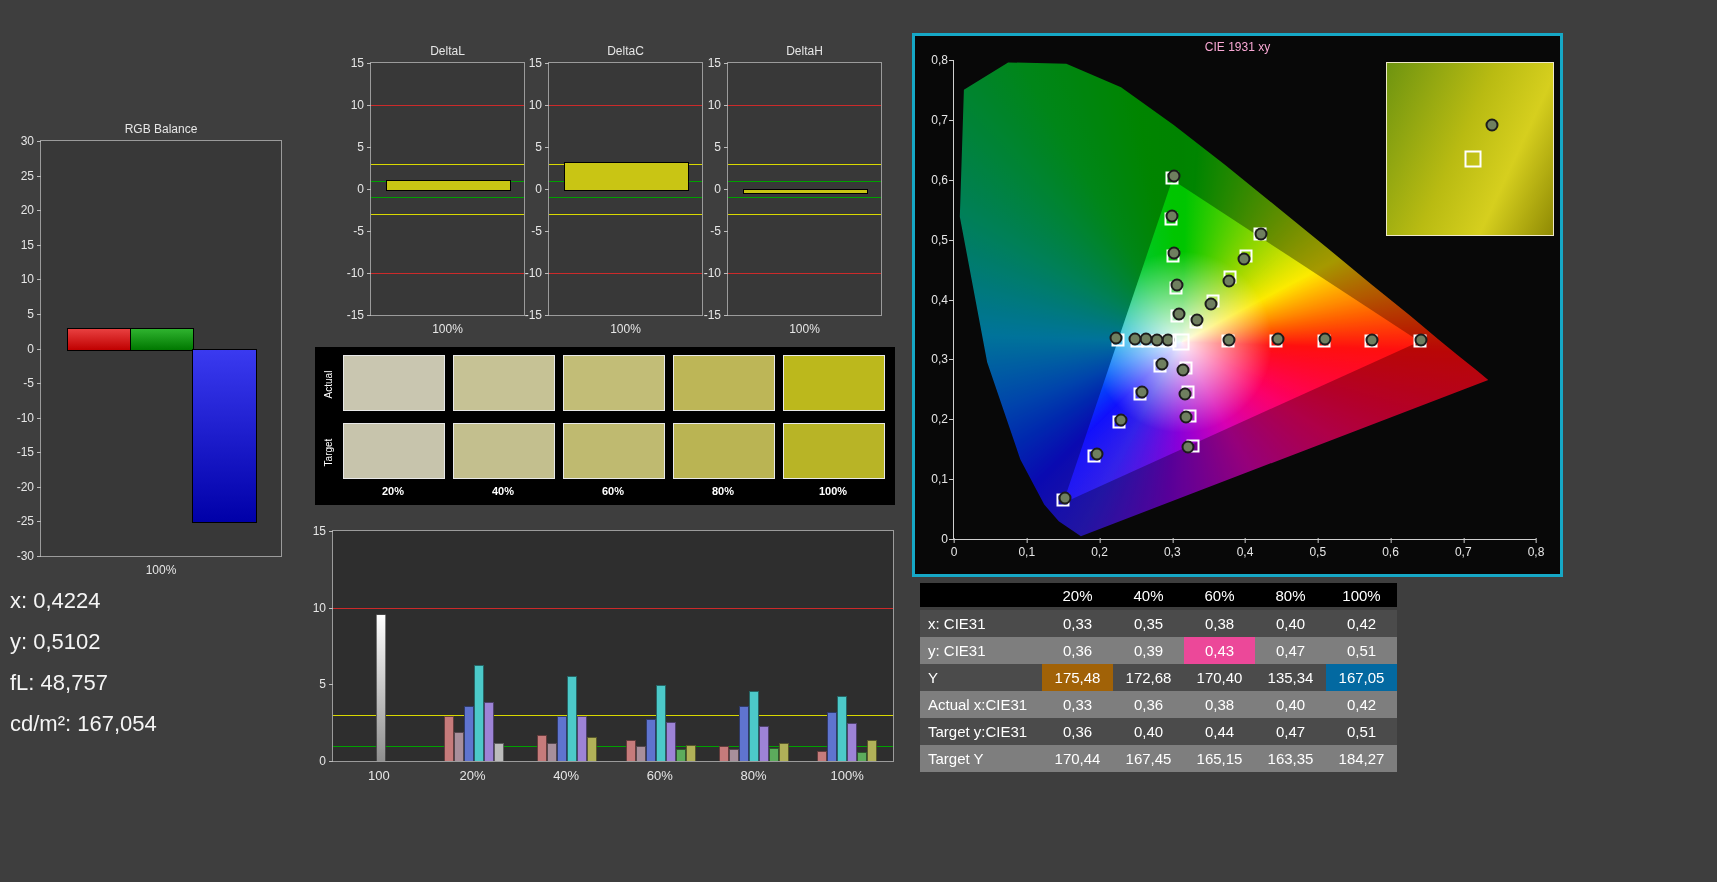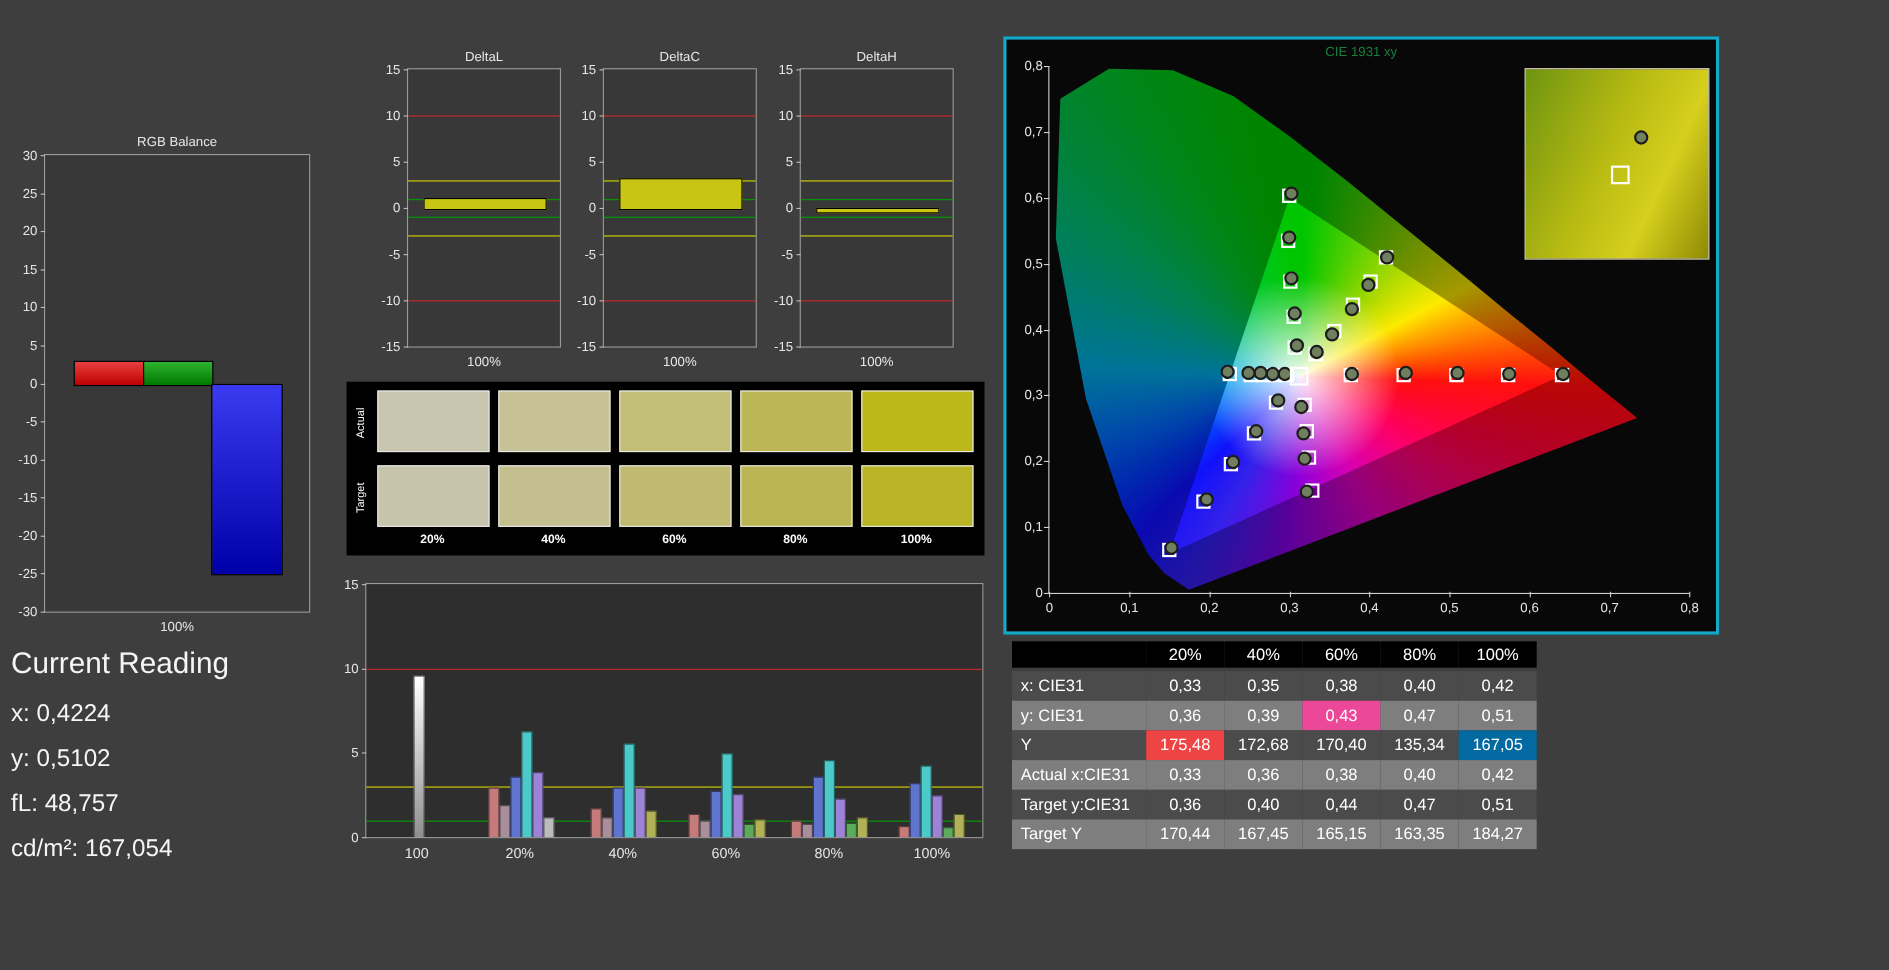--- a/index.html
+++ b/index.html
@@ -16,38 +16,38 @@
 
   .ytick{position:absolute;right:100%;margin-right:7px;transform:translateY(-50%);
          font-size:12px;color:#e6e6e6;line-height:1;white-space:nowrap;}
   .ytick::after{content:"";position:absolute;right:-7px;top:50%;width:4px;height:1px;background:#bdbdbd;}
 
   .refline{position:absolute;left:0;right:0;height:1px;}
   .bar{position:absolute;border:1px solid #000;}
 
   #rgbChart{left:40px;top:122px;width:242px;height:455px;}
 
-  .delta{top:44px;width:140px;height:292px;}
+  .delta{top:44px;width:155px;height:292px;}
   #deltaL{left:370px;} #deltaC{left:548px;} #deltaH{left:727px;}
 
   #swatches{position:absolute;left:315px;top:347px;width:580px;height:158px;background:#000;}
   .row-label{position:absolute;left:-16px;width:58px;text-align:center;font-size:10px;color:#fff;
              transform:rotate(-90deg);}
   .swatch{position:absolute;width:100px;height:54px;border:1px solid #e8e8e8;}
   .swatch-label{position:absolute;top:138px;width:100px;text-align:center;font-size:11px;font-weight:bold;color:#fff;}
 
   #deltaE{left:318px;top:512px;width:578px;height:272px;}
   #deltaE .plot{top:18px;left:14px;right:2px;bottom:22px;background:#2e2e2e;}
   #deXLabels{position:absolute;left:14px;right:2px;bottom:0;height:16px;}
   .de-xlabel{position:absolute;transform:translateX(-50%);font-size:13px;color:#e6e6e6;}
   .de-bar{position:absolute;bottom:0;width:8px;border:1px solid rgba(0,0,0,.5);border-bottom:none;}
 
   #ciePanel{position:absolute;left:912px;top:33px;width:645px;height:538px;background:#080808;
             border:3px solid #16a8c6;}
-  #cieTitle{position:absolute;top:4px;left:0;right:0;text-align:center;font-size:12px;color:#15803d;}
+  #cieTitle{position:absolute;top:4px;left:0;right:0;text-align:center;font-size:12px;color:#f9a8d4;}
   #ciePlot{position:absolute;left:38px;top:24px;right:24px;bottom:34px;
            border-left:1px solid #cfcfcf;border-bottom:1px solid #cfcfcf;}
   .cie-fill{position:absolute;left:0;top:0;width:100%;height:100%;
     background:conic-gradient(from 0deg at 39.1% 58.9%,
       #00b400 0deg,#9cc800 42deg,#e8d800 62deg,#f08000 76deg,#ee1010 92deg,
       #e00060 122deg,#c000a0 152deg,#8000c0 180deg,#3020d0 208deg,#1010e0 226deg,
       #0060e0 250deg,#00a0d0 272deg,#00b080 300deg,#00b830 330deg,#00b400 360deg);}
   #cieHorseshoe{filter:brightness(.7) saturate(1.15);
     clip-path:polygon(21.8% 99.4%,18% 96.3%,15.5% 92.8%,11.4% 83.4%,5.7% 63.1%,1% 32.7%,
       1.7% 6.2%,9.3% .5%,19.3% .8%,28.7% 5.7%,37.7% 13.5%,46.6% 21.9%,55.5% 30.7%,
@@ -350,21 +350,21 @@
       <div class="td" style="background: rgb(75, 75, 75);">0,38</div>
       <div class="td" style="background: rgb(75, 75, 75);">0,40</div>
       <div class="td" style="background: rgb(75, 75, 75);">0,42</div>
       <div class="td label" style="background: rgb(126, 126, 126);">y: CIE31</div>
       <div class="td" style="background: rgb(126, 126, 126);">0,36</div>
       <div class="td" style="background: rgb(126, 126, 126);">0,39</div>
       <div class="td" style="background: #ec4899;">0,43</div>
       <div class="td" style="background: rgb(126, 126, 126);">0,47</div>
       <div class="td" style="background: rgb(126, 126, 126);">0,51</div>
       <div class="td label" style="background: rgb(75, 75, 75);">Y</div>
-      <div class="td" style="background: #ef4444;">175,48</div>
+      <div class="td" style="background: #a16207;">175,48</div>
       <div class="td" style="background: rgb(75, 75, 75);">172,68</div>
       <div class="td" style="background: rgb(75, 75, 75);">170,40</div>
       <div class="td" style="background: rgb(75, 75, 75);">135,34</div>
       <div class="td" style="background: #0369a1;">167,05</div>
       <div class="td label" style="background: rgb(126, 126, 126);">Actual x:CIE31</div>
       <div class="td" style="background: rgb(126, 126, 126);">0,33</div>
       <div class="td" style="background: rgb(126, 126, 126);">0,36</div>
       <div class="td" style="background: rgb(126, 126, 126);">0,38</div>
       <div class="td" style="background: rgb(126, 126, 126);">0,40</div>
       <div class="td" style="background: rgb(126, 126, 126);">0,42</div>
@@ -376,20 +376,19 @@
       <div class="td" style="background: rgb(75, 75, 75);">0,51</div>
       <div class="td label" style="background: rgb(126, 126, 126);">Target Y</div>
       <div class="td" style="background: rgb(126, 126, 126);">170,44</div>
       <div class="td" style="background: rgb(126, 126, 126);">167,45</div>
       <div class="td" style="background: rgb(126, 126, 126);">165,15</div>
       <div class="td" style="background: rgb(126, 126, 126);">163,35</div>
       <div class="td" style="background: rgb(126, 126, 126);">184,27</div>
     </div>
 
   <div id="currentReading">
-    <div class="cr-title">Current Reading</div>
     <div class="cr-item">x: 0,4224</div>
     <div class="cr-item">y: 0,5102</div>
     <div class="cr-item">fL: 48,757</div>
     <div class="cr-item">cd/m²: 167,054</div>
   </div>
 
 </div>
 
 </body></html>

